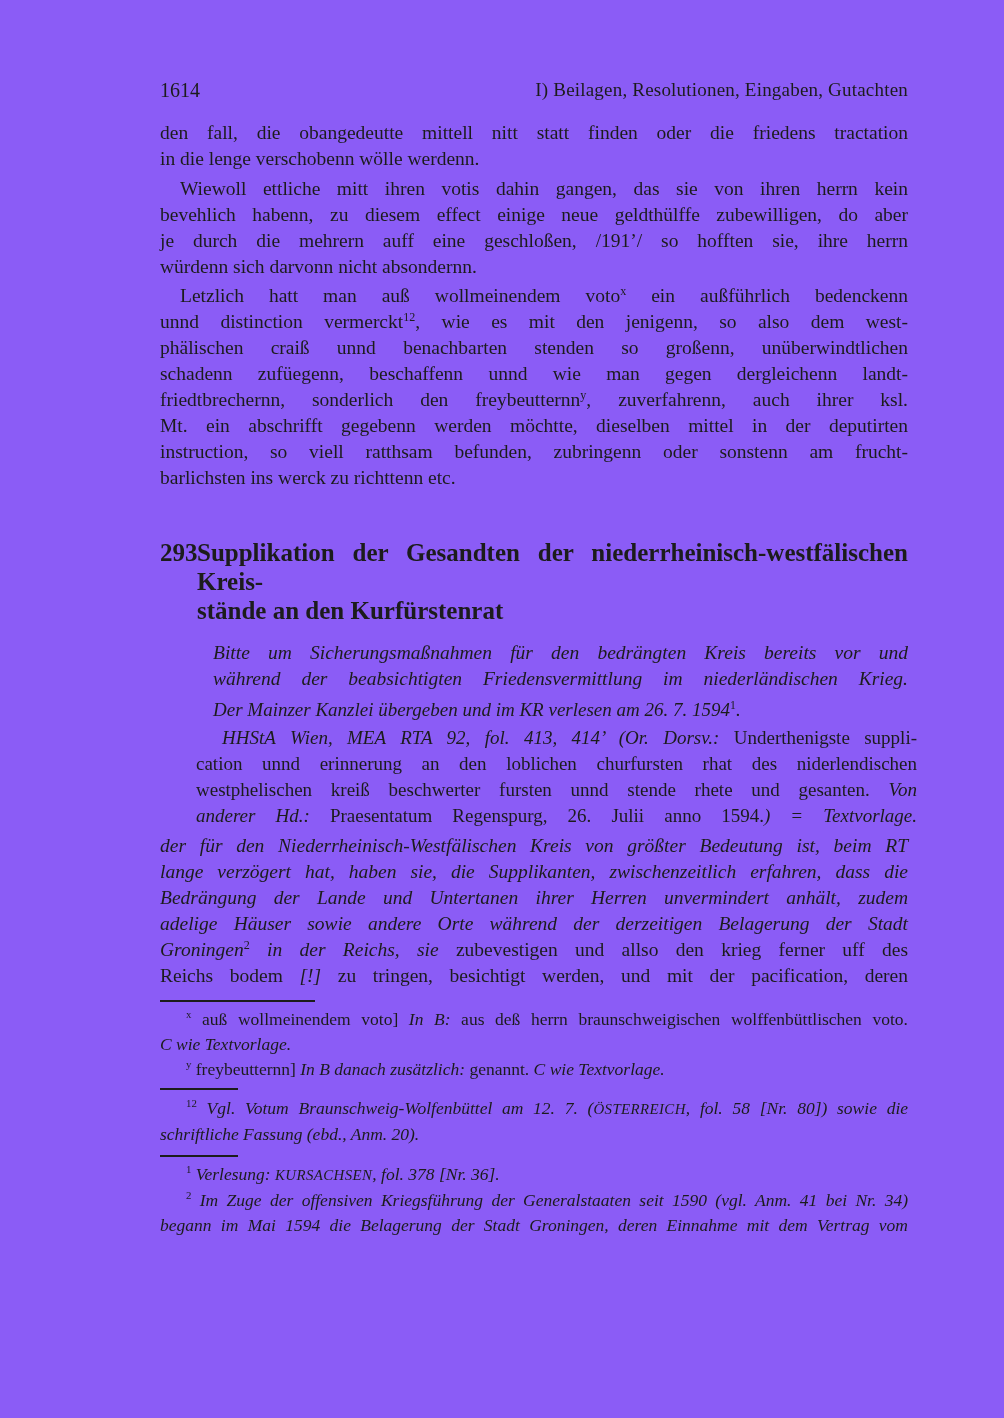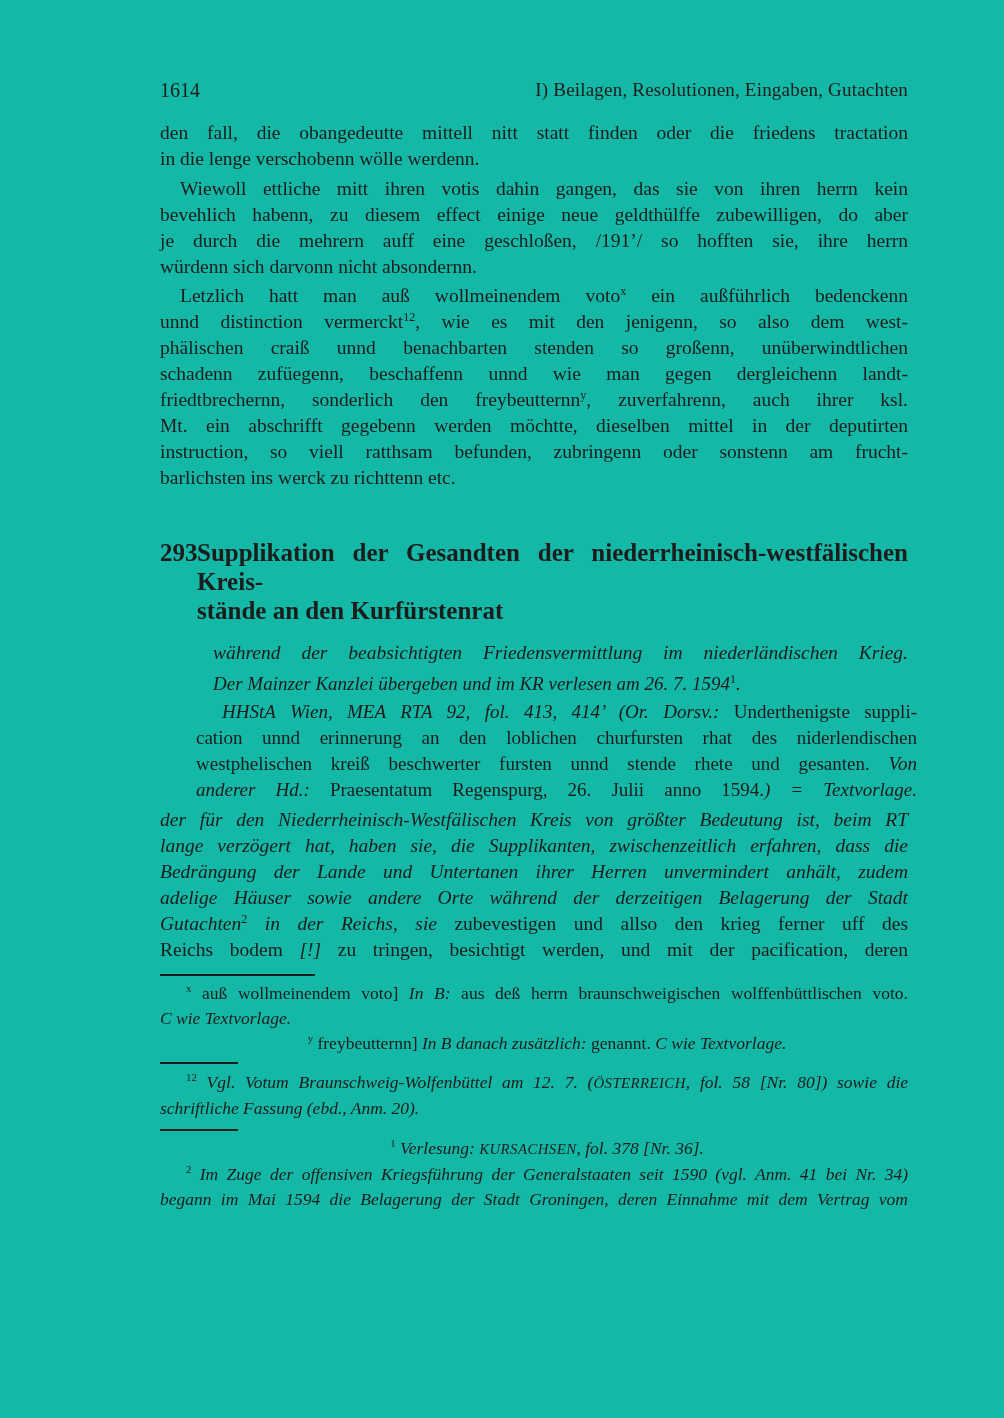--- a/index.html
+++ b/index.html
@@ -1,34 +1,34 @@
 <!DOCTYPE html>
 <html><head>
 <meta charset="utf-8">
 <title>Document</title>
 <style>
   html,body { margin:0; padding:0; background:#ffffff; }
   .page {
-    position:relative; width:1004px; height:1418px; background:#14b8a6;
+    position:relative; width:1004px; height:1418px; background:#8b5cf6;
     font-family:"Liberation Serif","DejaVu Serif",serif;
     color:#1c1c1c; overflow:hidden;
   }
   .column { position:absolute; left:160px; top:78px; width:748px; }
 
   
   .hdr { position:relative; height:26px; font-size:20px; line-height:24px; }
   .hdr .pn { position:absolute; left:0; top:0; }
   .hdr .rt { text-align:right; font-size:19px; letter-spacing:0.2px; }
 
   
   .tl { line-height:26px; }
   .jf { text-align:justify; text-align-last:justify; }
   .jl { text-align:left; }
   .ind { text-indent:20px; }
-  .ind2 { text-indent:26px;text-align:center; }
+  .ind2 { text-indent:26px; }
 
   .b-body  { font-size:19.5px; margin-top:0; }
   .p1 { margin-top:16px; }
   .p2 { margin-top:4px; }
   .p3 { margin-top:3px; }
 
   
   .section-head { position:relative; margin-top:47px; font-weight:bold; font-size:25px; }
   .section-head .num { position:absolute; left:0; top:0; line-height:29px; }
   .section-head .title { margin-left:37px; }
@@ -88,40 +88,41 @@
 
     <div class="section-head">
       <span class="num">293</span>
       <div class="title">
         <div class="tl jf"><span>Supplikation der Gesandten der niederrheinisch-westfälischen Kreis-</span></div>
         <div class="tl jl"><span>stände an den Kurfürstenrat</span></div>
       </div>
     </div>
 
     <div class="b-regest">
+      <div class="tl jf"><span class="seg-i">Bitte um Sicherungsmaßnahmen für den bedrängten Kreis bereits vor und</span></div>
       <div class="tl jf"><span class="seg-i">während der beabsichtigten Friedensvermittlung im niederländischen Krieg.</span></div>
     </div>
 
     <div class="b-date">
       <div class="tl jl"><span class="seg-i">Der Mainzer Kanzlei übergeben und im KR verlesen am 26. 7. 1594</span><span class="seg-sup">1</span><span class="seg-i">.</span></div>
     </div>
 
     <div class="b-arch">
       <div class="tl jf ind2"><span class="seg-i">HHStA Wien, MEA RTA 92, fol. 413, 414’ (Or. Dorsv.:</span><span> Underthenigste suppli-</span></div>
       <div class="tl jf"><span>cation unnd erinnerung an den loblichen churfursten rhat des niderlendischen</span></div>
       <div class="tl jf"><span>westphelischen kreiß beschwerter fursten unnd stende rhete und gesanten. </span><span class="seg-i">Von</span></div>
       <div class="tl jf"><span class="seg-i">anderer Hd.: </span><span>Praesentatum Regenspurg, 26. Julii anno 1594.</span><span class="seg-i">) = Textvorlage.</span></div>
     </div>
 
     <div class="b-sum">
       <div class="tl jf"><span class="seg-i">der für den Niederrheinisch-Westfälischen Kreis von größter Bedeutung ist, beim RT</span></div>
       <div class="tl jf"><span class="seg-i">lange verzögert hat, haben sie, die Supplikanten, zwischenzeitlich erfahren, dass die</span></div>
       <div class="tl jf"><span class="seg-i">Bedrängung der Lande und Untertanen ihrer Herren unvermindert anhält, zudem</span></div>
       <div class="tl jf"><span class="seg-i">adelige Häuser sowie andere Orte während der derzeitigen Belagerung der Stadt</span></div>
-      <div class="tl jf"><span class="seg-i">Gutachten</span><span class="seg-sup">2</span><span class="seg-i"> in der Reichs, sie </span><span>zubevestigen und allso den krieg ferner uff des</span></div>
+      <div class="tl jf"><span class="seg-i">Groningen</span><span class="seg-sup">2</span><span class="seg-i"> in der Reichs, sie </span><span>zubevestigen und allso den krieg ferner uff des</span></div>
       <div class="tl jf"><span>Reichs bodem </span><span class="seg-i">[!]</span><span> zu tringen, besichtigt werden, und mit der pacification, deren</span></div>
     </div>
 
     <div class="rule rule-a"></div>
     <div class="b-fn">
       <div class="tl jf ind2"><span class="seg-sup">x</span><span> auß wollmeinendem voto] </span><span class="seg-i">In B:</span><span> aus deß herrn braunschweigischen wolffenbüttlischen voto.</span></div>
       <div class="tl jl"><span class="seg-i">C wie Textvorlage.</span></div>
       <div class="tl jl ind2"><span class="seg-sup">y</span><span> freybeutternn] </span><span class="seg-i">In B danach zusätzlich:</span><span> genannt. </span><span class="seg-i">C wie Textvorlage.</span></div>
     </div>
 

